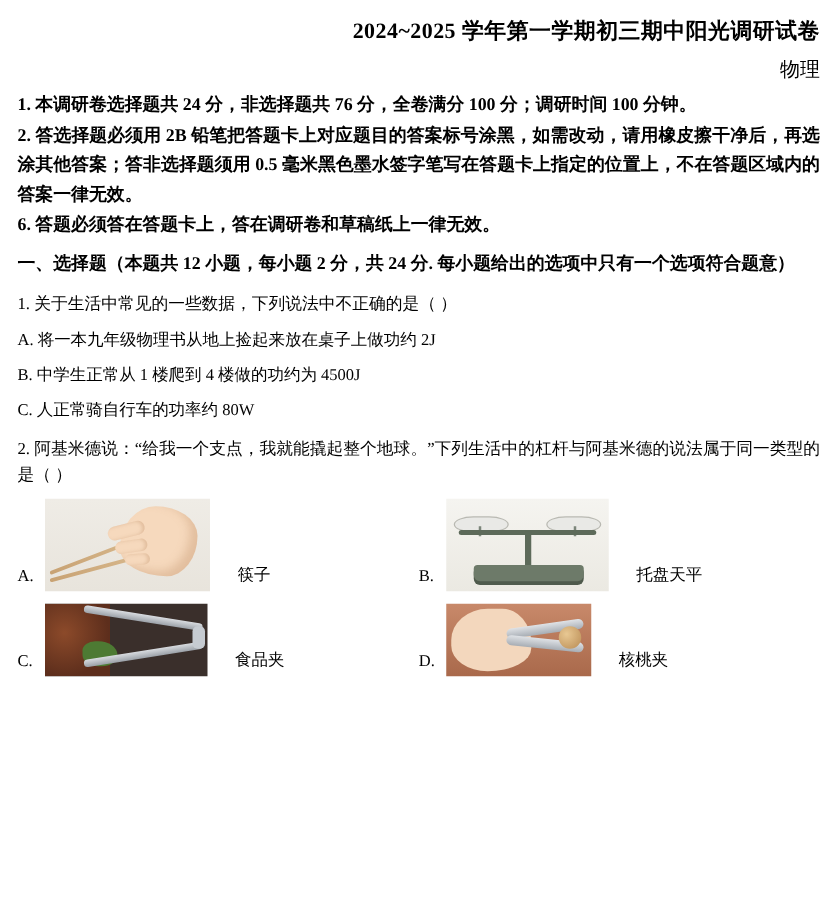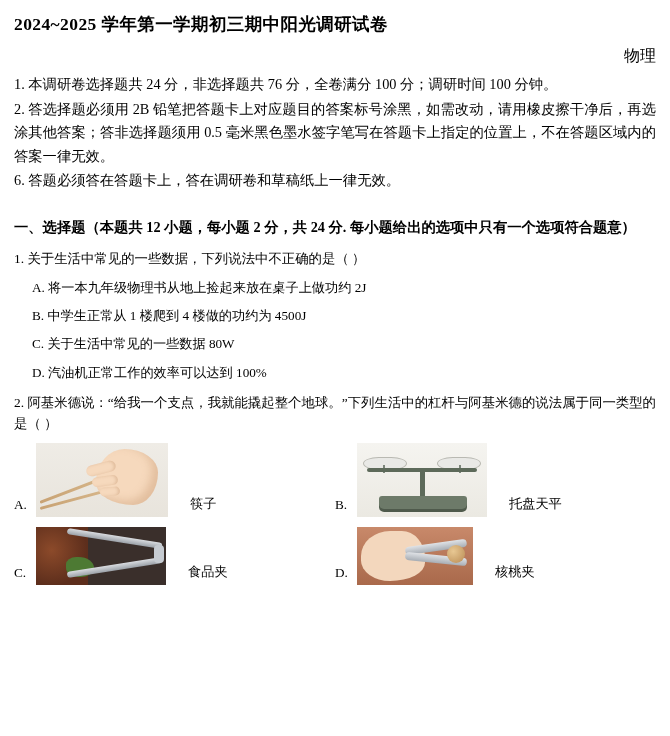--- a/index.html
+++ b/index.html
@@ -15,64 +15,64 @@
     overflow: hidden;
   }
   .page {
     position: relative;
     width: 670px;
     height: 736px;
     padding: 0 14px;
     box-sizing: border-box;
   }
   .title {
-    text-align: left;
+    text-align: right;
     font-weight: bold;
     font-size: 17.5px;
     letter-spacing: 0.4px;
     margin-top: 12px;
     margin-bottom: 2px;
   }
   .subtitle {
     text-align: right;
     font-size: 16px;
     margin-top: 10px;
     margin-bottom: 6px;
   }
   .notice-head {
     font-weight: bold;
     font-size: 14.5px;
     margin-top: 14px;
     margin-bottom: 4px;
   }
   .notice-item {
-    font-weight: normal;
+    font-weight: bold;
     font-size: 14.3px;
     line-height: 1.65;
     margin-bottom: 1px;
     text-align: justify;
   }
   .section-head {
     font-weight: bold;
     font-size: 14.3px;
     line-height: 1.65;
-    margin-top: 23px;
+    margin-top: 7px;
     text-align: justify;
   }
   .q {
     font-size: 13.4px;
     line-height: 1.62;
     margin-top: 9px;
     text-align: justify;
   }
   .opt {
     font-size: 13.2px;
     line-height: 1.6;
     margin-top: 7px;
-    margin-left: 18px;
+    margin-left: 0;
   }
   
   .img-options {
     margin-top: 8px;
   }
   .img-row {
     display: flex;
     align-items: flex-end;
     margin-top: 2px;
   }
@@ -263,22 +263,21 @@
   <div class="notice-item">1. 本调研卷选择题共 24 分，非选择题共 76 分，全卷满分 100 分；调研时间 100 分钟。</div>
   <div class="notice-item">2. 答选择题必须用 2B 铅笔把答题卡上对应题目的答案标号涂黑，如需改动，请用橡皮擦干净后，再选涂其他答案；答非选择题须用 0.5 毫米黑色墨水签字笔写在答题卡上指定的位置上，不在答题区域内的答案一律无效。</div>
   <div class="notice-item">6. 答题必须答在答题卡上，答在调研卷和草稿纸上一律无效。</div>
 
   <div class="section-head">一、选择题（本题共 12 小题，每小题 2 分，共 24 分. 每小题给出的选项中只有一个选项符合题意）</div>
 
   <div>
     <div class="q">1. 关于生活中常见的一些数据，下列说法中不正确的是（        ）</div>
     <div class="opt">A. 将一本九年级物理书从地上捡起来放在桌子上做功约 2J</div>
     <div class="opt">B. 中学生正常从 1 楼爬到 4 楼做的功约为 4500J</div>
-    <div class="opt">C. 关于生活中常见的一些数据 80W</div>
-    <div class="opt">D. 汽油机正常工作的效率可以达到 100%</div>
+    <div class="opt">C. 人正常骑自行车的功率约 80W</div>
   </div>
 
   <div>
     <div class="q">2. 阿基米德说：“给我一个支点，我就能撬起整个地球。”下列生活中的杠杆与阿基米德的说法属于同一类型的是（        ）</div>
 
     <div class="img-options">
 
       <div class="img-row">
         <div class="img-cell">
           <div class="opt-letter">A.</div>

